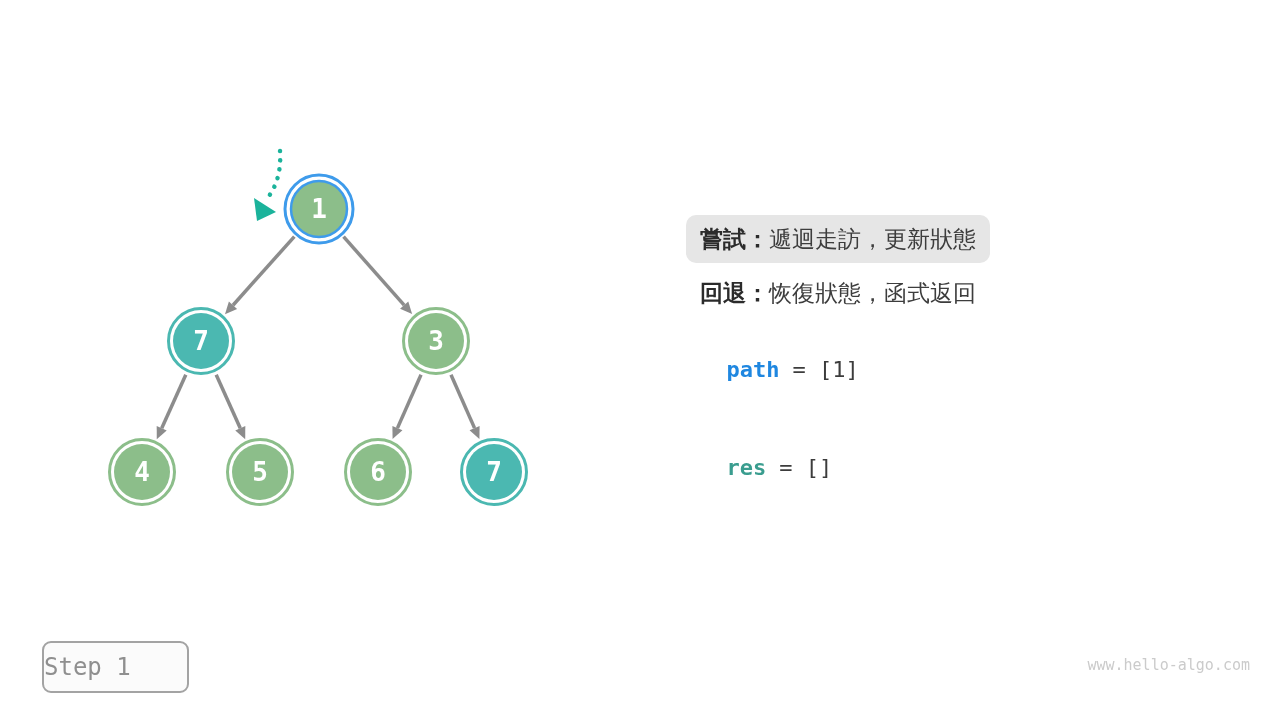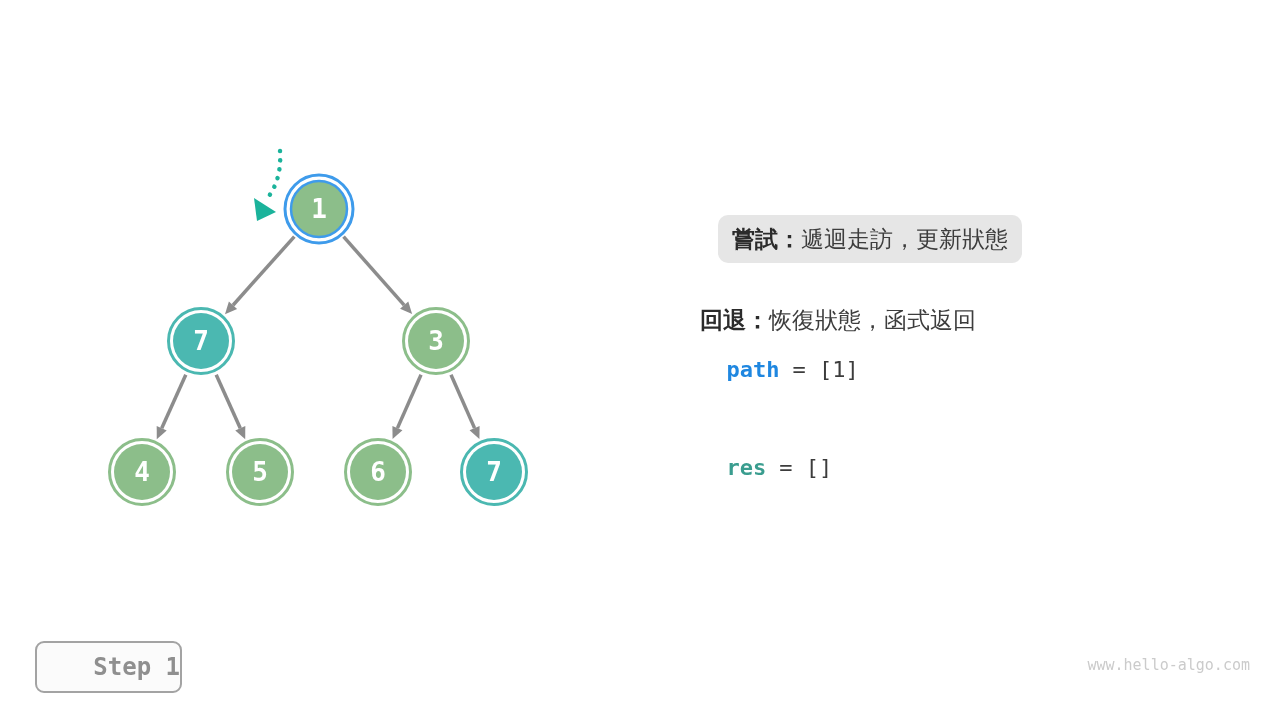--- a/index.html
+++ b/index.html
@@ -11,37 +11,37 @@
   .hl-box{
     position:absolute;left:686px;top:215px;
     background:#e6e6e6;border-radius:10px;
     padding:10px 14px;font-size:23px;color:#3d3d3d;white-space:nowrap;
     line-height:28px;
   }
   .cjk-label{font-weight:bold;color:#2b2b2b;}
   .cjk-text{color:#3d3d3d;}
   .plain-line{
     position:absolute;left:700px;top:279px;font-size:23px;line-height:28px;
-    color:#3d3d3d;white-space:nowrap;margin-top:27px;
+    color:#3d3d3d;white-space:nowrap;
   }
   .code-line{
     position:absolute;left:700px;
     font-family:"DejaVu Sans Mono","Liberation Mono",monospace;
     font-size:22px;line-height:26px;white-space:pre;
   }
   .code-line .var-name{font-weight:bold;}
   .code-line .var-value{font-weight:500;margin-left:13px;}
   #path-line{top:331px;}
   #res-line{top:429px;}
   .step-box{
-    position:absolute;left:35px;top:641px;width:143px;height:48px;
+    position:absolute;left:42px;top:641px;width:143px;height:48px;
     border:2px solid #a3a3a3;border-radius:9px;background:#fbfbfb;
-    display:flex;align-items:center;justify-content:flex-end;
+    display:flex;align-items:center;justify-content:flex-start;
     font-family:"DejaVu Sans Mono","Liberation Mono",monospace;
-    font-size:24px;font-weight:bold;color:#8f8f8f;white-space:pre;
+    font-size:24px;font-weight:normal;color:#8f8f8f;white-space:pre;
   }
   .watermark{
     position:absolute;right:30px;top:656px;
     font-family:"DejaVu Sans Mono","Liberation Mono",monospace;
     font-size:15px;color:#cbcbcb;white-space:nowrap;
   }
 </style>
 </head>
 <body>
 
@@ -76,21 +76,21 @@
     <circle cx="260" cy="472" r="28" fill="#8cbe8a"></circle>
     <text x="260" y="472" fill="#ffffff" font-size="26" font-weight="bold" text-anchor="middle" dominant-baseline="central" font-family="&quot;DejaVu Sans Mono&quot;,&quot;Liberation Mono&quot;,monospace">5</text>
     <circle cx="378" cy="472" r="32.5" fill="none" stroke="#8cbe8a" stroke-width="3"></circle>
     <circle cx="378" cy="472" r="28" fill="#8cbe8a"></circle>
     <text x="378" y="472" fill="#ffffff" font-size="26" font-weight="bold" text-anchor="middle" dominant-baseline="central" font-family="&quot;DejaVu Sans Mono&quot;,&quot;Liberation Mono&quot;,monospace">6</text>
     <circle cx="494" cy="472" r="32.5" fill="none" stroke="#4bb8b1" stroke-width="3"></circle>
     <circle cx="494" cy="472" r="28" fill="#4bb8b1"></circle>
     <text x="494" y="472" fill="#ffffff" font-size="26" font-weight="bold" text-anchor="middle" dominant-baseline="central" font-family="&quot;DejaVu Sans Mono&quot;,&quot;Liberation Mono&quot;,monospace">7</text>
   </svg>
 
-<div class="hl-box" style="background: rgb(230, 230, 230); margin-left: 32px;">
+<div class="hl-box" style="background: rgb(230, 230, 230);">
   <span class="cjk-label">嘗試：</span><span class="cjk-text">遞迴走訪，更新狀態</span>
 </div>
 
 <div class="plain-line">
   <span class="cjk-label">回退：</span><span class="cjk-text">恢復狀態，函式返回</span>
 </div>
 
 <div class="code-line" id="path-line">
   <span class="var-name" style="color: rgb(31, 135, 224); margin-top: 22px;">path</span><span class="var-value" style="color: rgb(60, 60, 60);">= [1]</span>
 </div>

